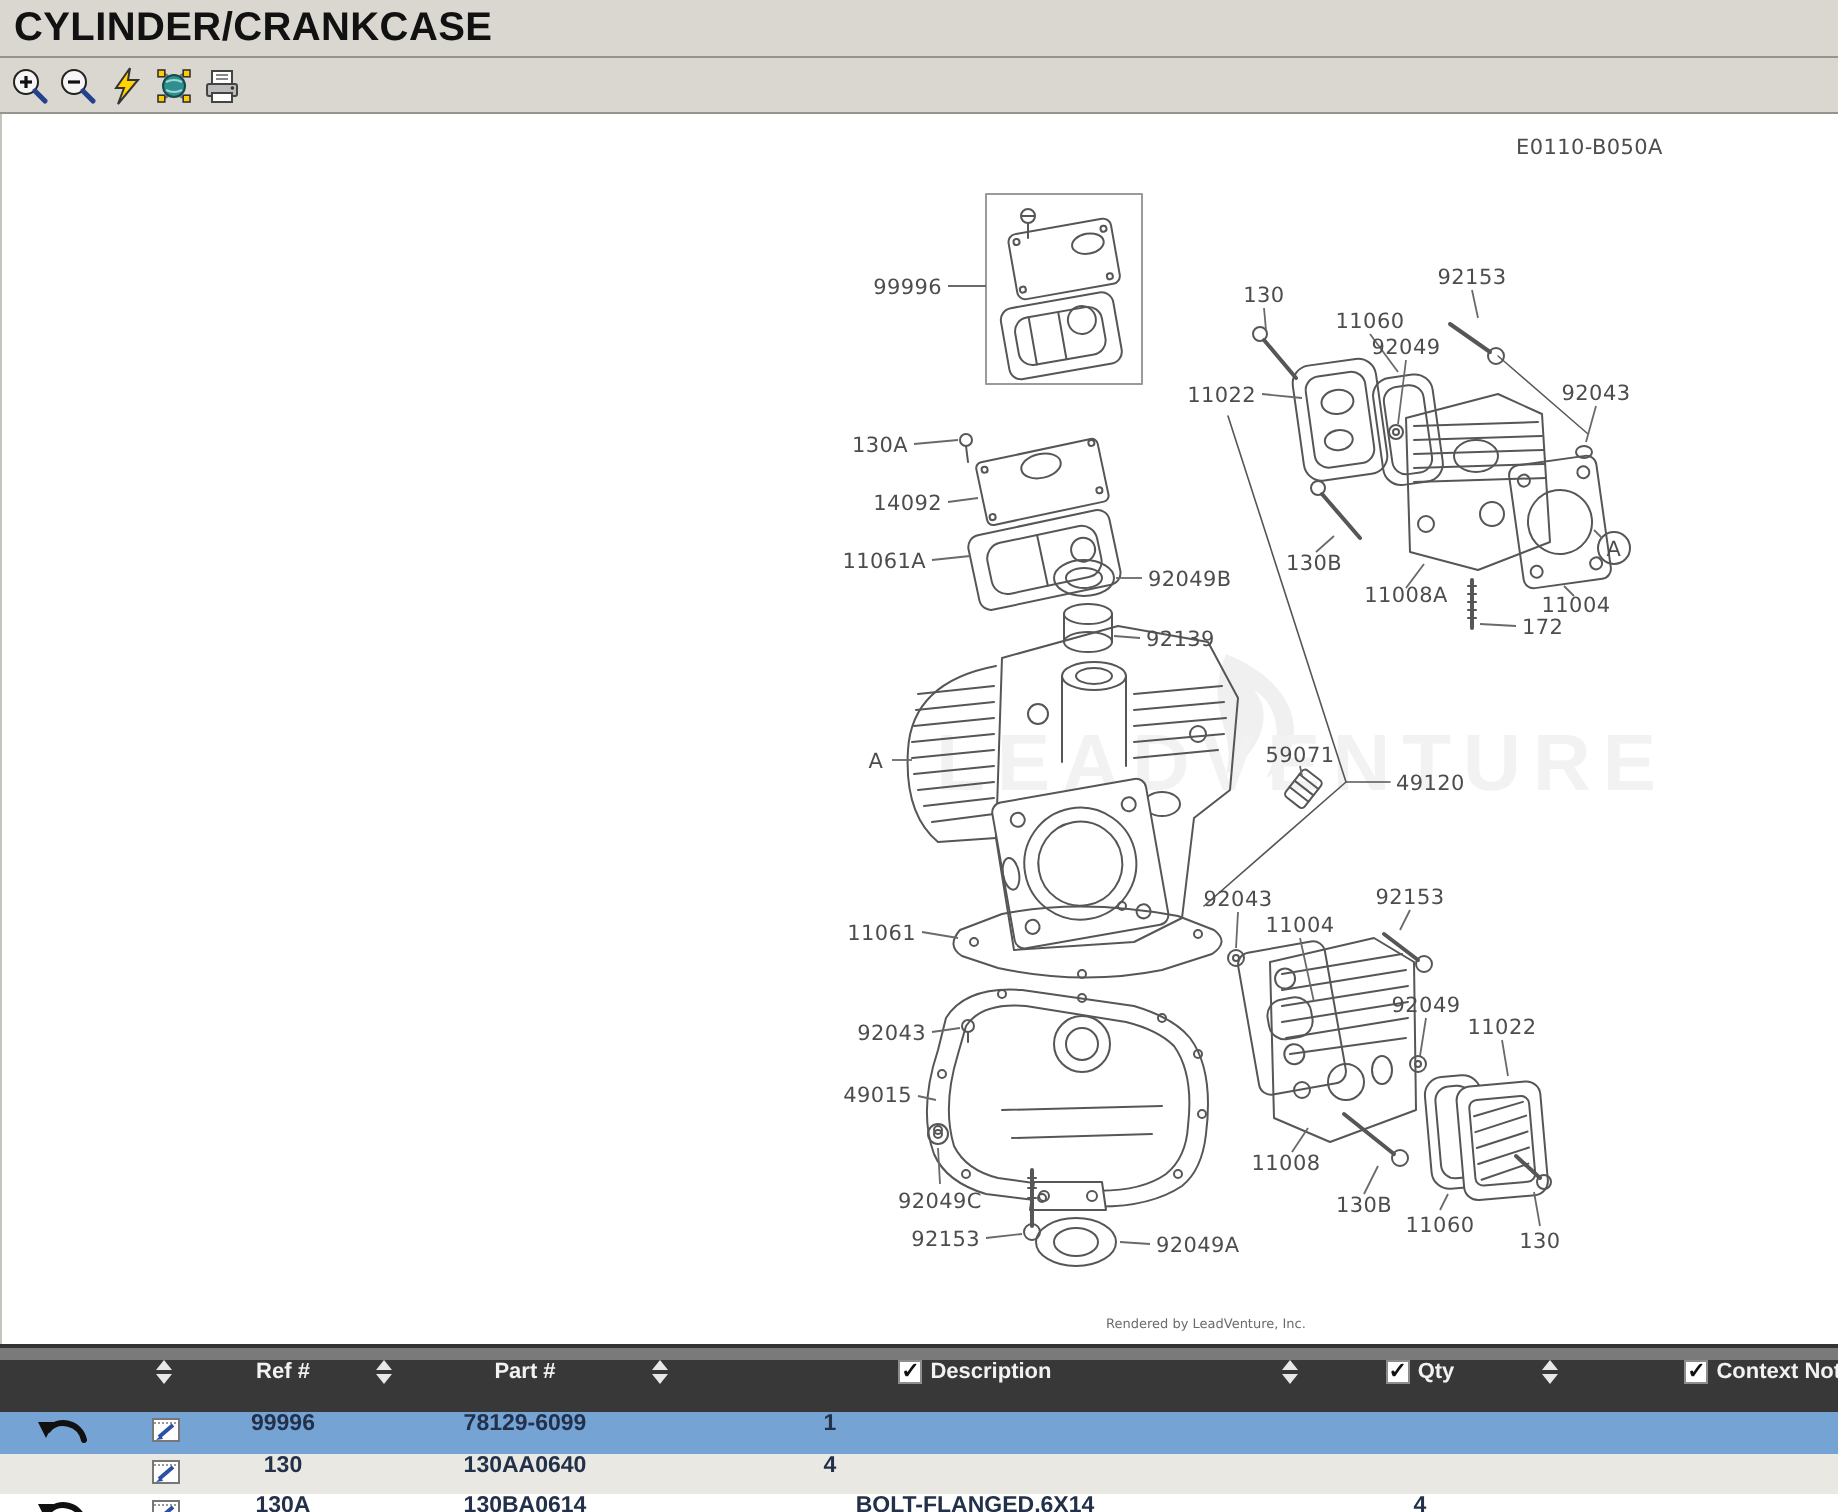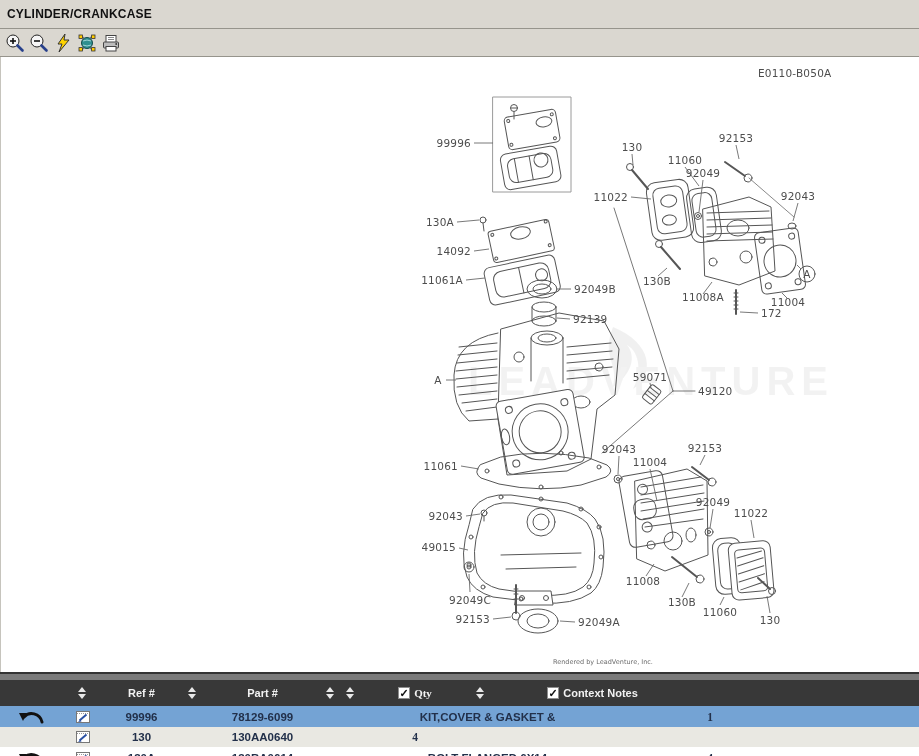--- a/index.html
+++ b/index.html
@@ -1,20 +1,20 @@
 <!DOCTYPE html>
 <html><head>
 <meta charset="utf-8">
 <style>
   html,body{margin:0;padding:0;background:#fff;}
   #app{position:relative;width:919px;height:756px;overflow:hidden;font-family:"Liberation Sans",sans-serif;background:#fff;}
 
   
   .titlebar{position:absolute;top:0;left:0;width:919px;height:29px;background:#dad7d0;border-bottom:1px solid #96948c;box-sizing:border-box;}
-  .titlebar .t{font-size:12px;font-weight:bold;color:#111;line-height:28px;padding-left:7px;letter-spacing:.2px;}
+  .titlebar .t{font-size:20px;font-weight:bold;color:#111;line-height:28px;padding-left:7px;letter-spacing:.2px;}
 
   
   .toolbar{position:absolute;top:29px;left:0;width:919px;height:28px;background:#dad7d0;border-bottom:1px solid #96948c;box-sizing:border-box;display:flex;align-items:center;padding-left:3px;}
   .tbtn{width:24px;height:24px;display:flex;align-items:center;justify-content:center;cursor:pointer;}
 
   
   .diagram{position:absolute;top:57px;left:0;width:919px;height:615px;background:#fff;border-left:1px solid #c6c4bd;box-sizing:border-box;}
   .plabel{font-family:"DejaVu Sans",sans-serif;font-size:10.5px;fill:#4d4d4d;letter-spacing:.2px;}
   .art{stroke:#565656;stroke-width:1;fill:none;stroke-linejoin:round;stroke-linecap:round;}
   .thin{stroke:#9a9a9a;}
@@ -25,30 +25,30 @@
   
   .strip{position:absolute;top:672px;left:0;width:919px;height:8px;background:#7a7a7a;border-top:2px solid #333;box-sizing:border-box;}
 
   
   .tablewrap{position:absolute;top:680px;left:0;width:919px;height:76px;overflow:hidden;}
   .tinner{width:990px;}
   .thead{display:flex;height:26px;background:#383838;color:#f2f2f2;font-size:11px;font-weight:bold;align-items:center;}
   .trow{display:flex;height:21px;background:#fff;color:#22304a;font-size:11.5px;font-weight:bold;align-items:center;}
   .trow.alt{background:#e9e8e2;height:20px;}
   .trow.sel{background:#74a3d4;}
-  .cell{display:flex;align-items:center;justify-content:center;height:100%;box-sizing:border-box;}
+  .cell{display:flex;align-items:flex-start;justify-content:center;height:100%;box-sizing:border-box;}
   .c-arrow{width:62px;}
   .c-icon{width:41px;}
   .c-ref{width:77px;}
   .c-sm{width:25px;}
   .c-part{width:115px;}
   .c-s3{width:20px;}
   .c-desc{width:295px;}
   .c-s4{width:20px;}
-  .c-qty{width:110px;font-family:Liberation Serif, serif;}
+  .c-qty{width:110px;}
   .c-s5{width:20px;}
   .c-ctx{width:205px;}
 
   .sorticon{display:inline-block;width:9px;}
   .sorticon i{display:block;width:0;height:0;border-left:4.5px solid transparent;border-right:4.5px solid transparent;}
   .sorticon .up{border-bottom:5px solid #e8e8e8;margin-bottom:2px;}
   .sorticon .dn{border-top:5px solid #e8e8e8;}
 
   .cb{display:inline-block;width:12px;height:12px;background:#fff;border:1px solid #8d8d8d;box-sizing:border-box;margin-right:4px;font-size:11px;line-height:10px;text-align:center;color:#111;font-weight:bold;}
   .cb::before{content:"\2713";}
@@ -433,20 +433,24 @@
           </div>
         <div class="cell c-part">
             <span>Part #</span>
           </div>
         <div class="cell c-s3">
             <span class="sorticon">
               <i class="up"></i>
               <i class="dn"></i>
             </span>
           </div>
+        <div class="cell c-desc">
+            <span class="cb"></span>
+            <span>Description</span>
+          </div>
         <div class="cell c-s4">
             <span class="sorticon">
               <i class="up"></i>
               <i class="dn"></i>
             </span>
           </div>
         <div class="cell c-qty">
             <span class="cb"></span>
             <span>Qty</span>
           </div>
@@ -478,21 +482,20 @@
                 <line x1="2" y1="4.5" x2="14" y2="4.5" stroke="#999" stroke-dasharray="1,1"></line>
                 <line x1="4.5" y1="11.5" x2="11.5" y2="5.5" stroke="#2b51a3" stroke-width="2"></line>
                 <path d="M3,13 L5.5,10.5 L6.5,12.5 Z" fill="#2b51a3"></path>
               </svg>
             </span>
           </div>
         <div class="cell c-ref">99996</div>
         <div class="cell c-sm"></div>
         <div class="cell c-part">78129-6099</div>
         <div class="cell c-s3"></div>
-        <div class="cell c-desc">KIT,COVER &amp; GASKET &amp;</div>
         <div class="cell c-s4"></div>
         <div class="cell c-qty">1</div>
         <div class="cell c-s5"></div>
         <div class="cell c-ctx"></div>
       </div>
 
       <div class="trow alt">
         <div class="cell c-arrow">
             <span class="backbtn" style="visibility: hidden;">
               <svg width="30" height="20">

